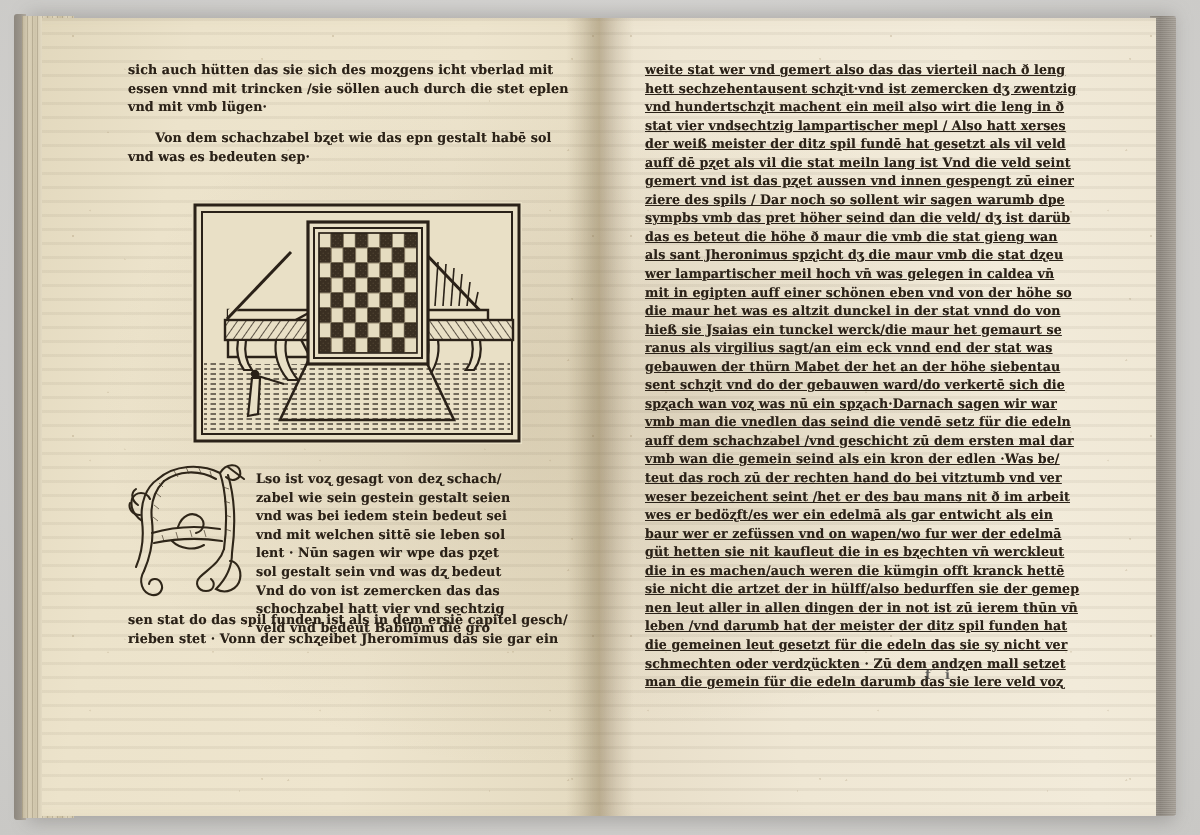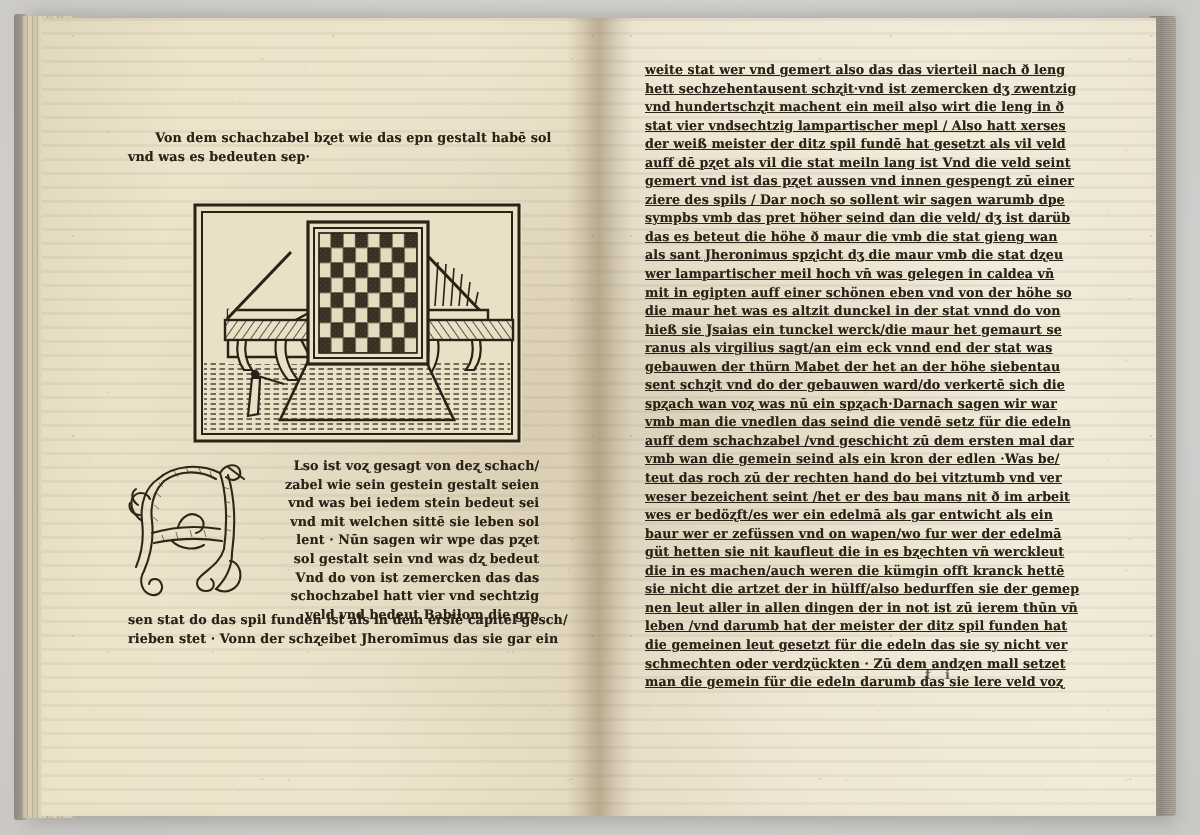--- a/index.html
+++ b/index.html
@@ -135,21 +135,21 @@
     font-family:"DejaVu Serif",serif;font-weight:700;
     color:#404040;font-size:13px;letter-spacing:5px;
     opacity:.82;
   }
 
   
   .init-wrap{position:absolute;left:128px;top:455px;width:420px;height:152px;}
   .init-block{
     position:absolute;left:0;top:2px;width:120px;height:150px;
   }
-  .init-text{position:absolute;left:128px;top:3px;width:292px;text-align:right;}
+  .init-text{position:absolute;left:128px;top:16px;width:292px;}
   .init-text .body-line{font-size:13.1px;line-height:18.6px;}
 
   
   .woodcut{
     position:absolute;left:192px;top:202px;width:330px;height:242px;
     background:#e9e0c6;
   }
 
   
   .showthrough{
@@ -171,20 +171,25 @@
   <div class="endpaper"></div>
 
   <div class="board-left"></div>
   <div class="leafstack"></div>
 
   <div class="leaf leaf-left">
     <div class="grain"></div>
     <div class="showthrough"></div>
   </div>
 
+  <div class="col gothic" id="left-top">
+    <div class="body-line">sich auch hütten das sie sich des moʐgens icht vberlad  mit</div>
+    <div class="body-line">essen vnnd mit trincken /sie söllen auch durch die stet eplen</div>
+    <div class="body-line">vnd mit vmb lügen·</div>
+  </div>
 
   <div class="col gothic" id="left-head">
     <div class="body-line">Von dem schachzabel bʐet wie das epn gestalt habē sol</div>
     <div class="body-line">vnd was es bedeuten sep·</div>
   </div>
 
   <div class="woodcut">
     <svg viewBox="0 0 330 242" width="330" height="242">
       <defs>
         <pattern id="hatchH" width="6" height="4" patternUnits="userSpaceOnUse">

